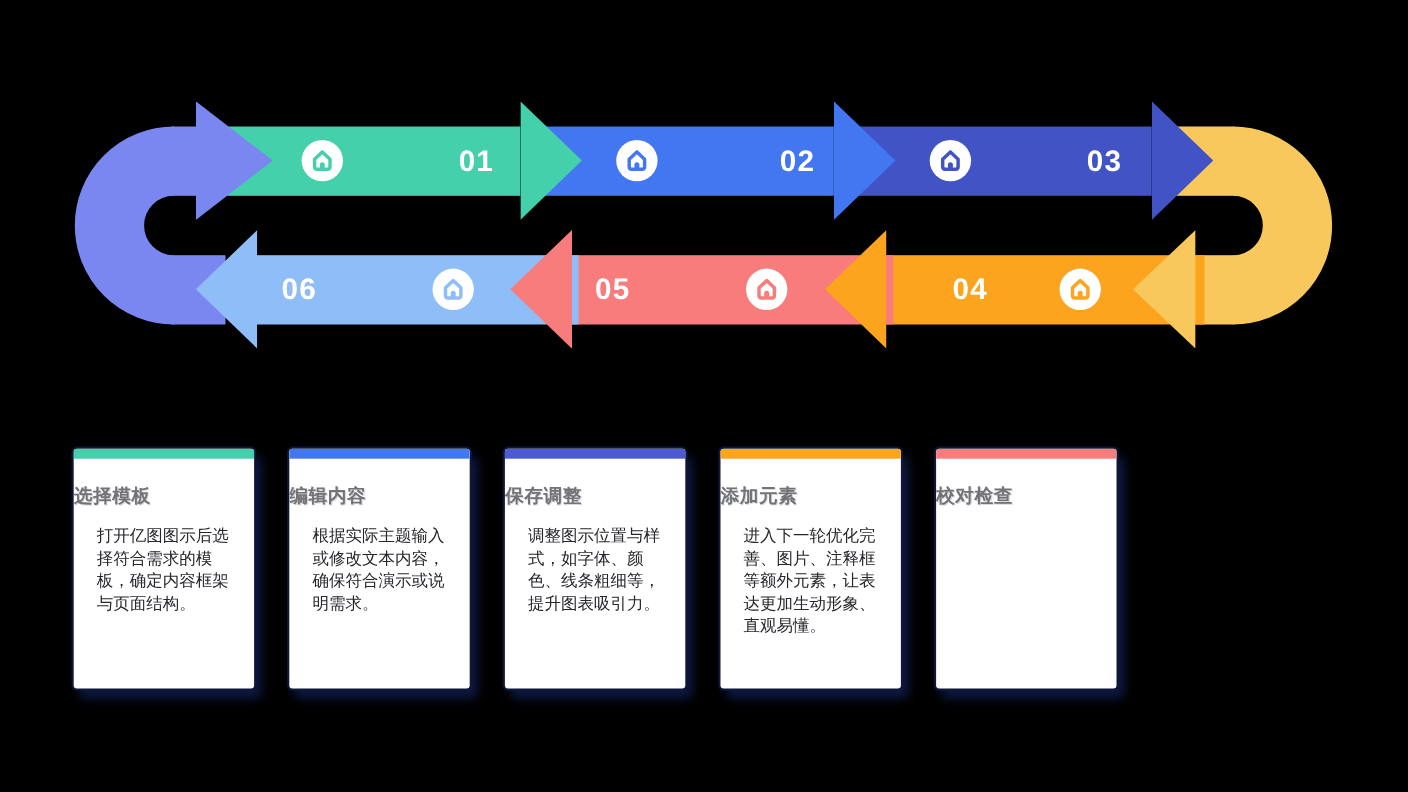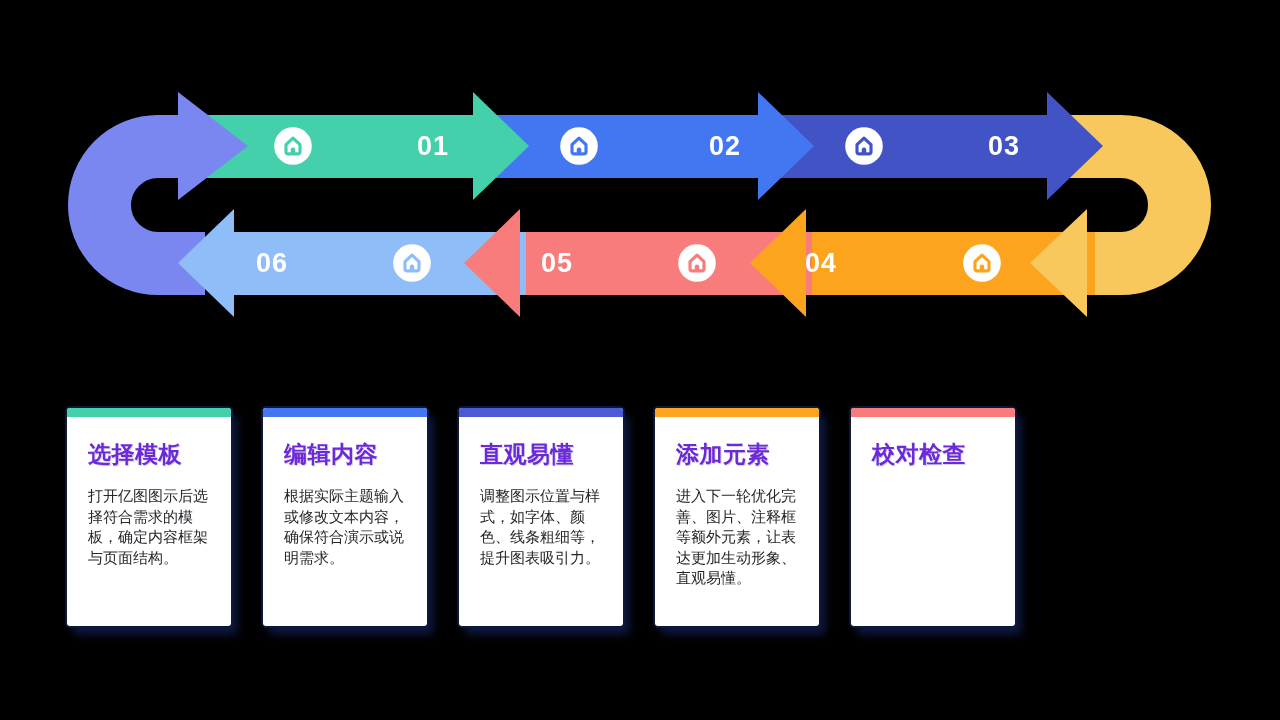--- a/index.html
+++ b/index.html
@@ -48,22 +48,22 @@
     display:flex;gap:32px;
   }
   .card{
     width:164px;height:218px;
     background:#fff;border-radius:3px;
     box-shadow:0 0 0 2px #0d1838,6px 8px 10px rgba(30,50,130,0.55);
     position:relative;overflow:hidden;
   }
   .card-bar{height:9px;width:100%;}
   .card-title{
-    margin-top:22px;padding-left:21px;
-    font-size:23px;font-weight:bold;color:#6d28d9;
+    margin-top:22px;
+    font-size:17px;font-weight:bold;color:#737373;
     letter-spacing:0.5px;
     text-shadow:1px 1px 0 rgba(25,40,100,0.18);
   }
   .card-body{
     margin-top:16px;padding-left:21px;padding-right:20px;
     font-size:15px;line-height:20.5px;color:#26262b;
   }
 </style>
 </head>
 <body>
@@ -140,39 +140,39 @@
       <svg viewBox="0 0 48 48">
           <circle cx="24" cy="24" r="21.5" fill="#fff"></circle>
           <path d="M16 22.5 L24 15 L32 22.5 L32 30.5 Q32 33 29.5 33 L18.5 33 Q16 33 16 30.5 Z" fill="none" stroke="currentColor" stroke-width="3.6" stroke-linejoin="round"></path>
           <rect x="21.4" y="25.6" width="5.2" height="7.4" rx="2.6" fill="currentColor"></rect>
         </svg>
     </span>
 
     <span class="num top" style="left:393px;">01</span>
     <span class="num top" style="left:685px;">02</span>
     <span class="num top" style="left:964px;">03</span>
-    <span class="num bot" style="left:781px;">04</span>
+    <span class="num bot" style="left:842px;">04</span>
     <span class="num bot" style="left:517px;">05</span>
     <span class="num bot" style="left:232px;">06</span>
   </div>
 
   <div class="cards">
     <div class="card">
       <div class="card-bar" style="background: rgb(69, 208, 172);"></div>
       <div class="card-title">选择模板</div>
       <div class="card-body">打开亿图图示后选择符合需求的模板，确定内容框架与页面结构。</div>
     </div>
     <div class="card">
       <div class="card-bar" style="background: rgb(67, 119, 242);"></div>
       <div class="card-title">编辑内容</div>
       <div class="card-body">根据实际主题输入或修改文本内容，确保符合演示或说明需求。</div>
     </div>
     <div class="card">
       <div class="card-bar" style="background: rgb(76, 91, 212);"></div>
-      <div class="card-title">直观易懂</div>
+      <div class="card-title">保存调整</div>
       <div class="card-body">调整图示位置与样式，如字体、颜色、线条粗细等，提升图表吸引力。</div>
     </div>
     <div class="card">
       <div class="card-bar" style="background: rgb(252, 164, 29);"></div>
       <div class="card-title">添加元素</div>
       <div class="card-body">进入下一轮优化完善、图片、注释框等额外元素，让表达更加生动形象、直观易懂。</div>
     </div>
     <div class="card">
       <div class="card-bar" style="background: rgb(248, 124, 124);"></div>
       <div class="card-title">校对检查</div>

